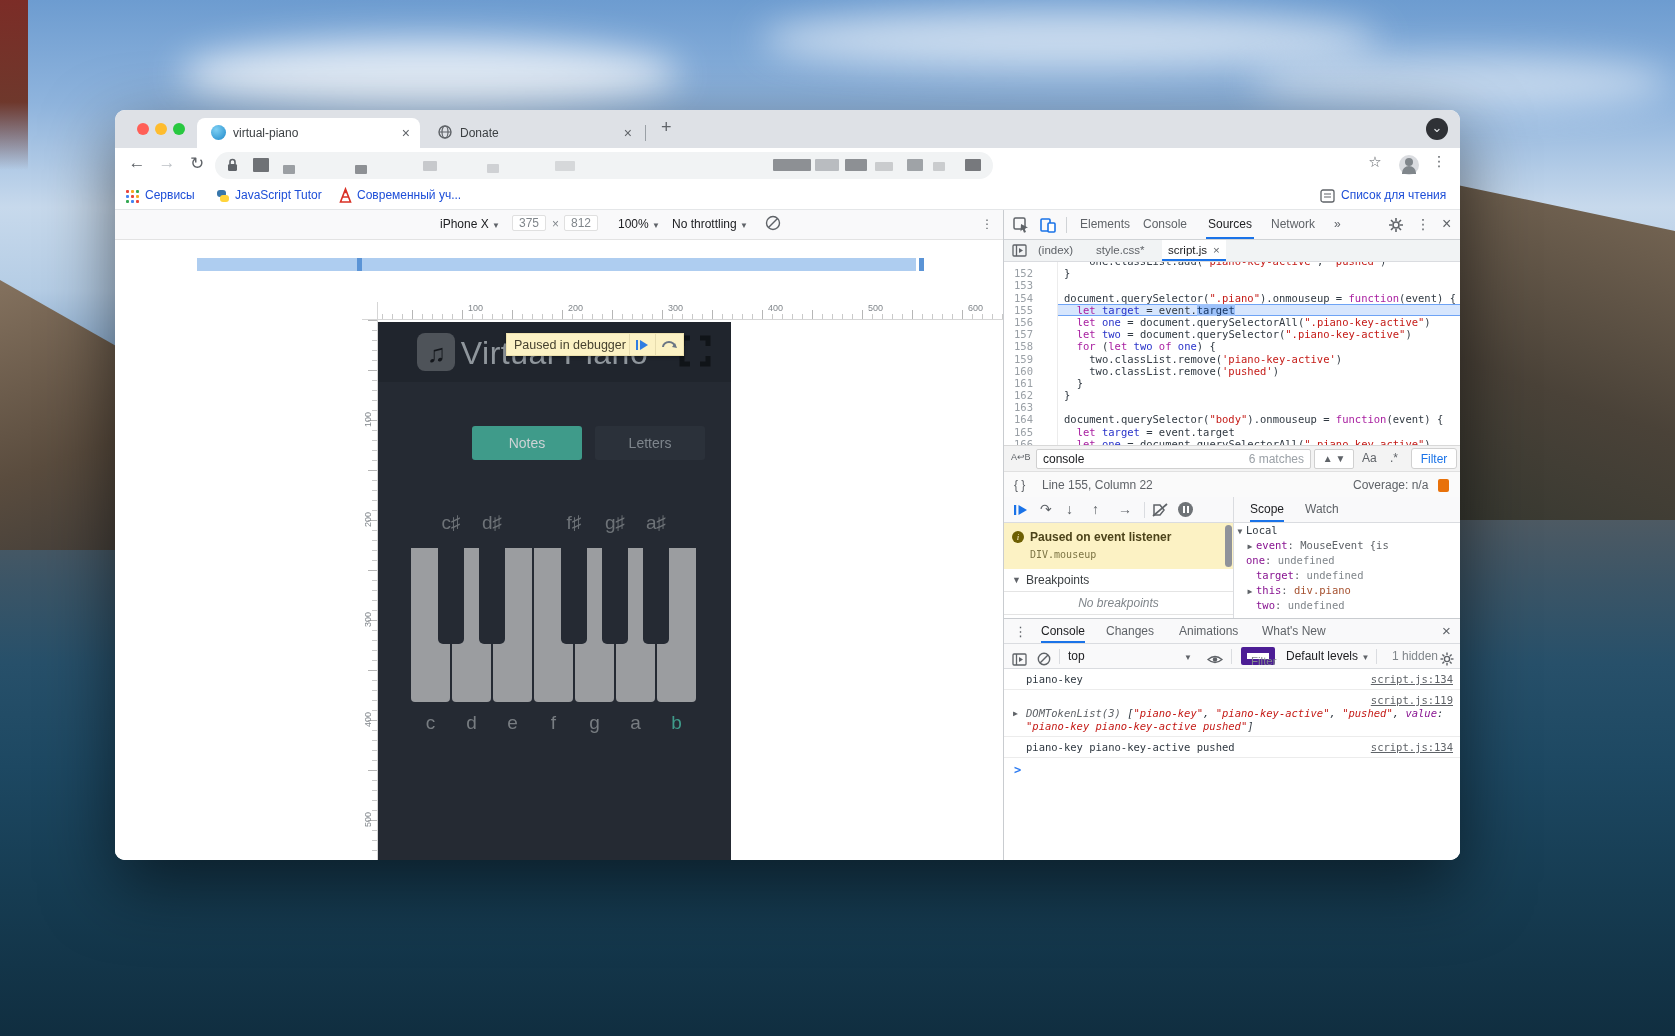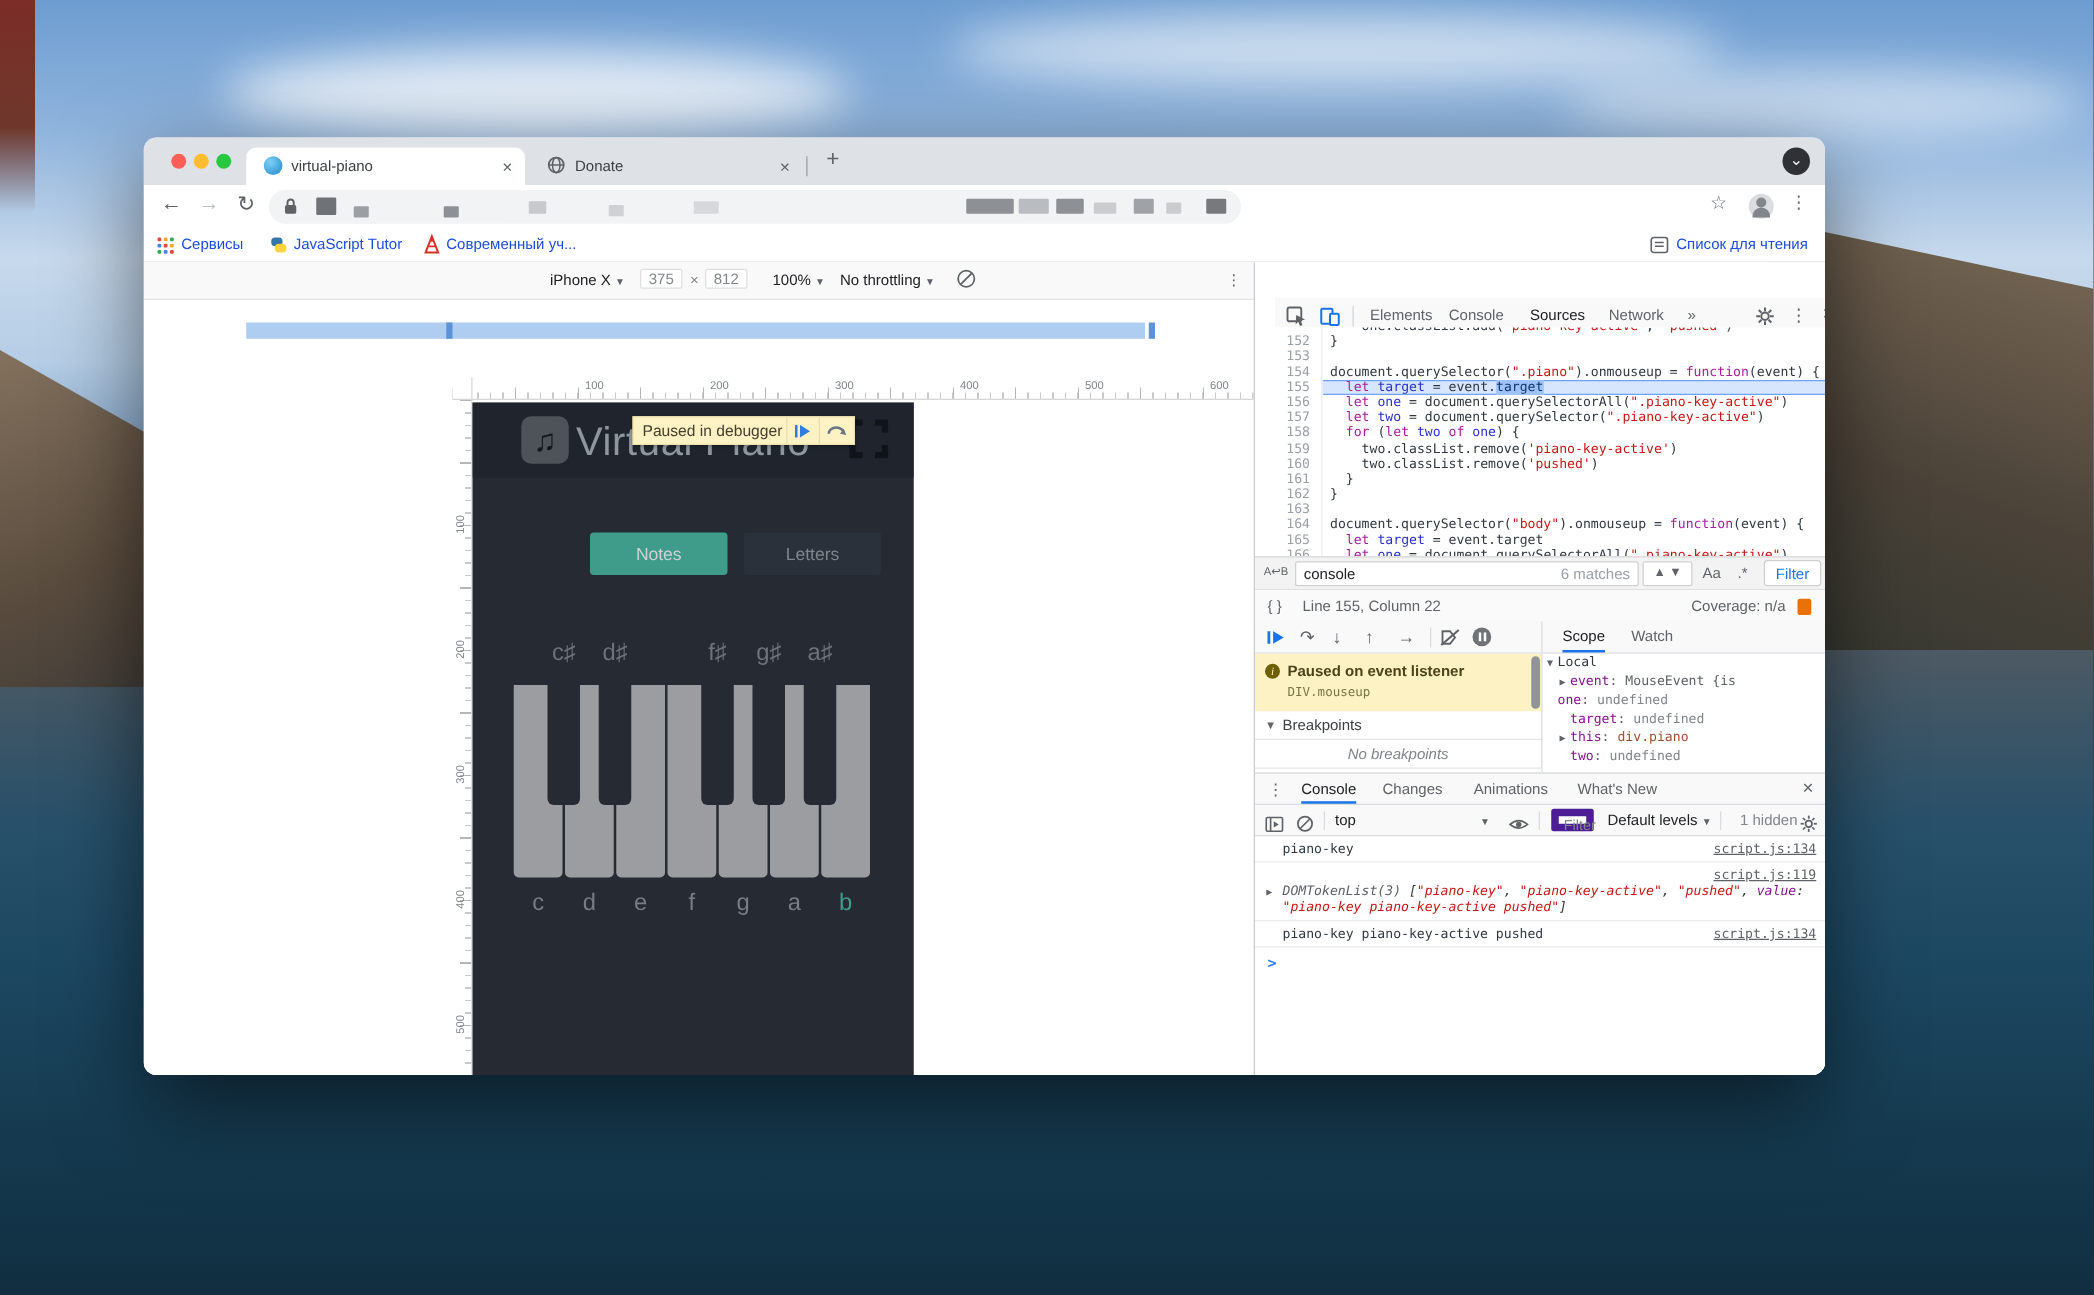--- a/index.html
+++ b/index.html
@@ -62,32 +62,32 @@
   .mtab{position:absolute;top:104px;height:34px;width:110px;text-align:center;line-height:34px;font-size:14px;border-radius:3px;}
   .mtab.on{background:var(--teal);color:#cdd3d5;}
   .mtab.off{background:#2b313a;color:#7e858c;}
   .sharp{position:absolute;top:190px;font-size:19px;color:#6e7378;width:40px;text-align:center;}
   .wkey{position:absolute;top:226px;width:39px;height:154px;background:#9b9da0;border-radius:0 0 4px 4px;}
   .bkey{position:absolute;top:226px;width:26px;height:96px;background:#252a33;border-radius:0 0 5px 5px;}
   .klet{position:absolute;top:390px;width:40px;text-align:center;font-size:19px;color:#787d82;}
   .klet.on{color:var(--teal);}
   
   .devtools{position:absolute;left:888px;top:0;width:457px;height:650px;background:#fff;border-left:1px solid #c9ccd0;font-size:12px;color:#5f6368;}
-  .dt-row{position:absolute;left:16px;width:457px;background:#f9f9fa;margin-top:28px;}
+  .dt-row{position:absolute;left:0;width:457px;background:#f9f9fa;}
   .dtabs{top:0;height:30px;border-bottom:1px solid #d0d3d6;background:#f9f9fa;}
   .dtab{position:absolute;top:0;height:29px;line-height:29px;padding:0 2px;color:#5f6368;}
   .dtab.act{color:#202124;border-bottom:2px solid var(--accent);}
   .ftabs{top:30px;height:22px;border-bottom:1px solid #dadce0;background:#f1f3f4;}
   .ftab{position:absolute;top:0;height:21px;line-height:21px;font-size:11.5px;color:#5f6368;padding:0 6px;}
   .ftab.act{background:#fff;color:#202124;border-bottom:2px solid var(--accent);}
   .dt-code{position:absolute;left:0;top:52px;width:457px;height:183px;overflow:hidden;background:#fff;
            font-family:"DejaVu Sans Mono",monospace;font-size:10.5px;}
   .cl{display:flex;height:12.2px;line-height:12.2px;white-space:pre;}
   .cl.clip{margin-top:-7px;}
-  .ln{flex:0 0 54px;text-align:right;padding-right:9px;color:#9aa0a6;background:#fff;border-right:1px solid #ececec;}
+  .ln{flex:0 0 54px;text-align:right;padding-right:24px;color:#9aa0a6;background:#fff;border-right:1px solid #ececec;}
   .ct{flex:1;padding-left:6px;color:#303942;}
   .cl.cur .ct{background:#d7e6fd;box-shadow:0 -1px 0 #6ea3f5 inset,0 1px 0 #6ea3f5 inset;}
   .tk-k{color:var(--kw);}
   .tk-s{color:var(--str);}
   .tk-v{color:#2832c9;}
   .tk-p,.tk-o{color:#303942;}
   .tk-hl{background:#9ec2fa;color:#13325f;}
   .dt-search{position:absolute;left:0;top:235px;width:457px;height:26px;background:#f3f3f3;border-top:1px solid #d8d8d8;}
   .sinput{position:absolute;left:32px;top:3px;width:275px;height:20px;background:#fff;border:1px solid #d0d0d0;border-radius:2px;font-size:12px;line-height:18px;padding:0 6px;color:#202124;}
   .sinput .m{float:right;color:#9aa0a6;}

